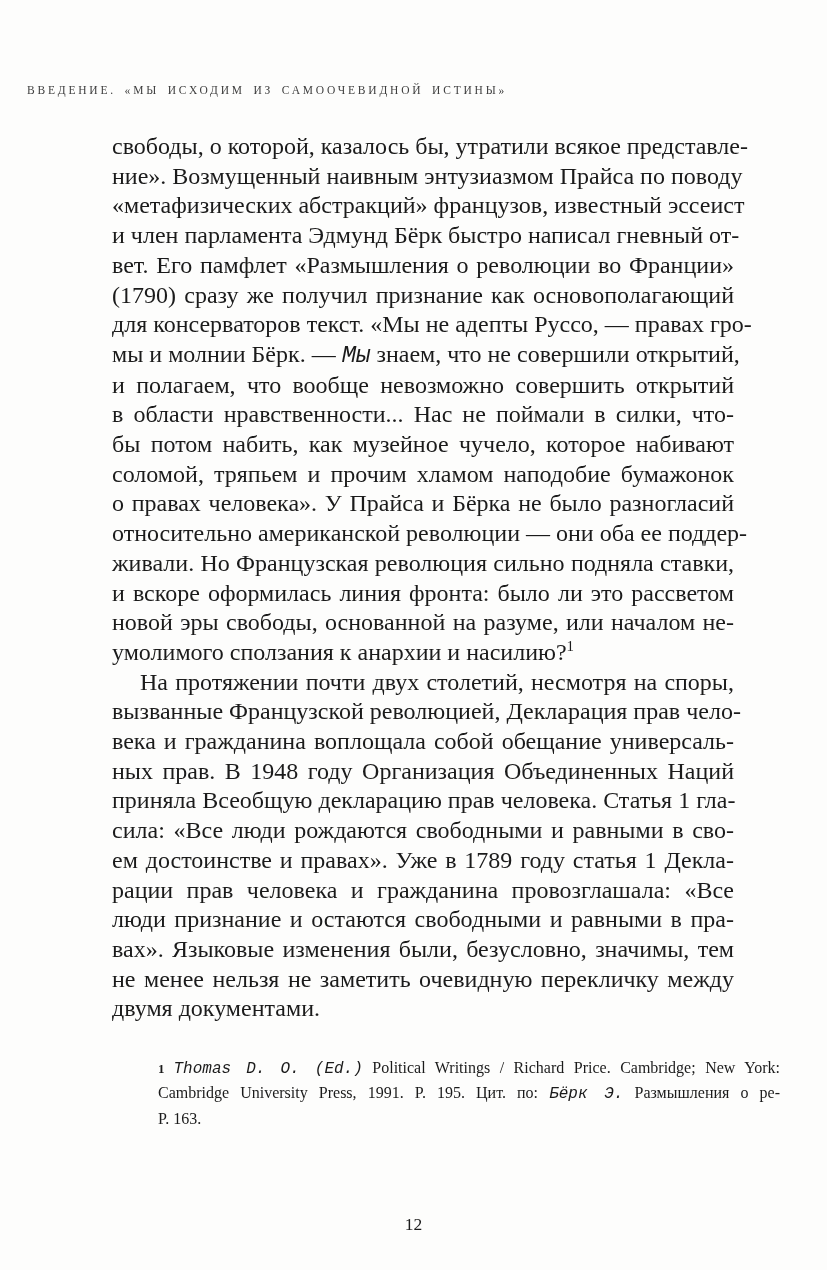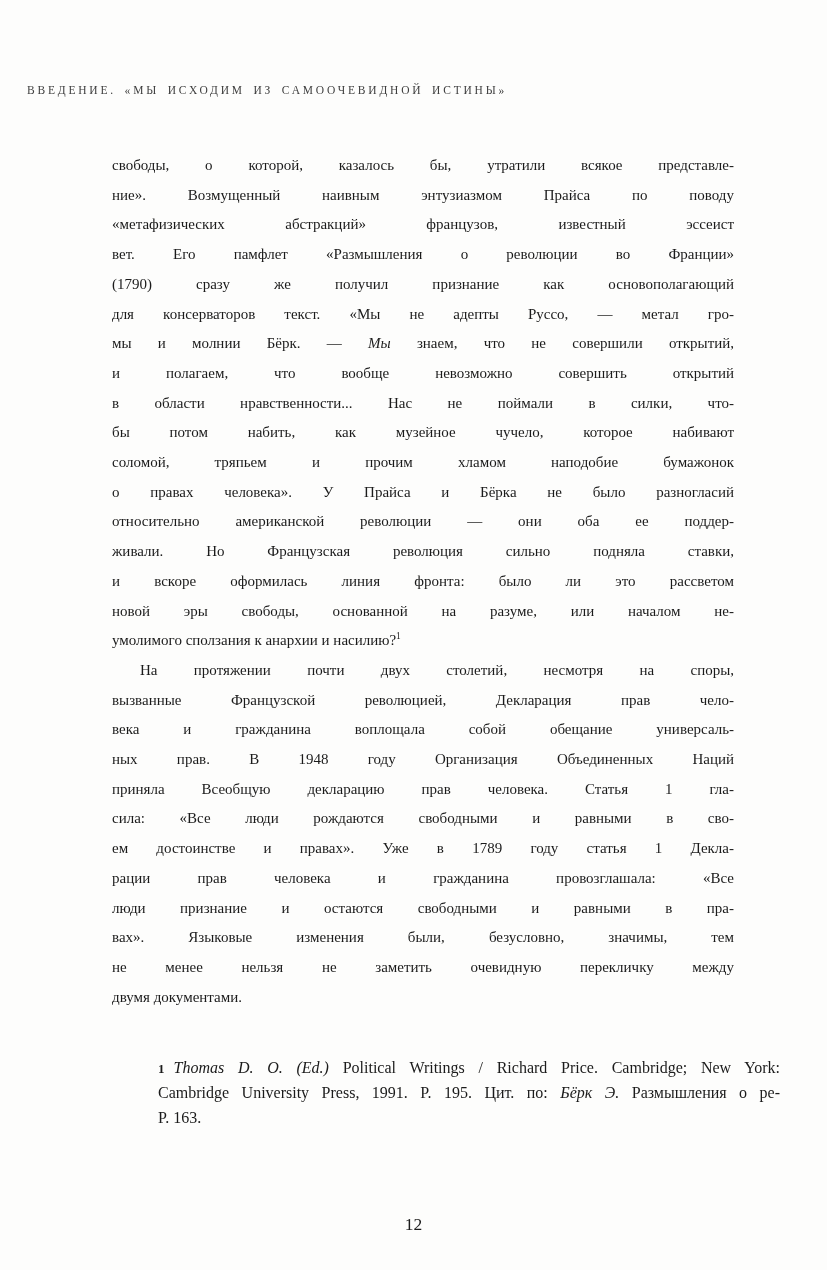--- a/index.html
+++ b/index.html
@@ -21,42 +21,42 @@
     text-align: left;
     font-size: 11.5px;
     letter-spacing: 2.8px;
     word-spacing: 3px;
     color: var(--header-color, #3e3e3e);
     padding-left: 27px;
   }
   .body-text {
     position: absolute;
     left: 112px;
-    top: 151px;
+    top: 132px;
     width: 622px;
-    font-size: 15px;
+    font-size: 24px;
     line-height: 29.7px;
   }
   .footnote {
     position: absolute;
     left: 112px;
     top: 1056px;
     width: 622px;
     font-size: 16px;
     line-height: 24.4px;
     margin-left: 46px;
   }
   .line {
     text-align: justify;
     text-align-last: justify;
     white-space: nowrap;
   }
   .line.para-end { text-align-last: left; }
   .line.indent { text-indent: 28px; }
-  .it { font-style: italic; }
+  .it { font-style: italic; font-family: Liberation Mono, monospace; }
   .sup {
     font-size: 62%;
     vertical-align: super;
     line-height: 0;
   }
   .fn-marker {
     font-weight: bold;
     font-size: 13px;
     margin-right: 9px;
   }
@@ -75,23 +75,24 @@
 <body>
 
 <div class="page" style="--page-bg: #fdfdfc; --text-color: #1b1b1b; --header-color: #3e3e3e;">
   <div class="running-header">ВВЕДЕНИЕ. «МЫ ИСХОДИМ ИЗ САМООЧЕВИДНОЙ ИСТИНЫ»</div>
 
   <div class="body-text">
       <div class="para">
         <div class="line"><span>свободы, о которой, казалось бы, утратили всякое представле-</span></div>
         <div class="line"><span>ние». Возмущенный наивным энтузиазмом Прайса по поводу</span></div>
         <div class="line"><span>«метафизических абстракций» французов, известный эссеист</span></div>
+        <div class="line"><span>и член парламента Эдмунд Бёрк быстро написал гневный от-</span></div>
         <div class="line"><span>вет. Его памфлет «Размышления о революции во Франции»</span></div>
         <div class="line"><span>(1790) сразу же получил признание как основополагающий</span></div>
-        <div class="line"><span>для консерваторов текст. «Мы не адепты Руссо, — метал гро-</span></div>
+        <div class="line"><span>для консерваторов текст. «Мы не адепты Руссо, — правах гро-</span></div>
         <div class="line"><span>мы и молнии Бёрк. — </span><span class="it">Мы</span><span> знаем, что не совершили открытий,</span></div>
         <div class="line"><span>и полагаем, что вообще невозможно совершить открытий</span></div>
         <div class="line"><span>в области нравственности... Нас не поймали в силки, что-</span></div>
         <div class="line"><span>бы потом набить, как музейное чучело, которое набивают</span></div>
         <div class="line"><span>соломой, тряпьем и прочим хламом наподобие бумажонок</span></div>
         <div class="line"><span>о правах человека». У Прайса и Бёрка не было разногласий</span></div>
         <div class="line"><span>относительно американской революции — они оба ее поддер-</span></div>
         <div class="line"><span>живали. Но Французская революция сильно подняла ставки,</span></div>
         <div class="line"><span>и вскоре оформилась линия фронта: было ли это рассветом</span></div>
         <div class="line"><span>новой эры свободы, основанной на разуме, или началом не-</span></div>

